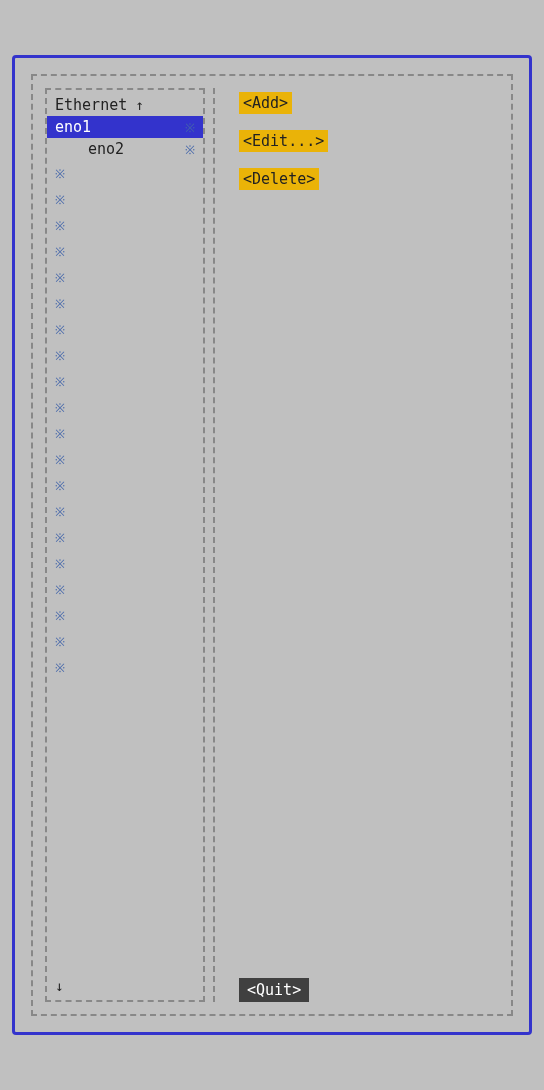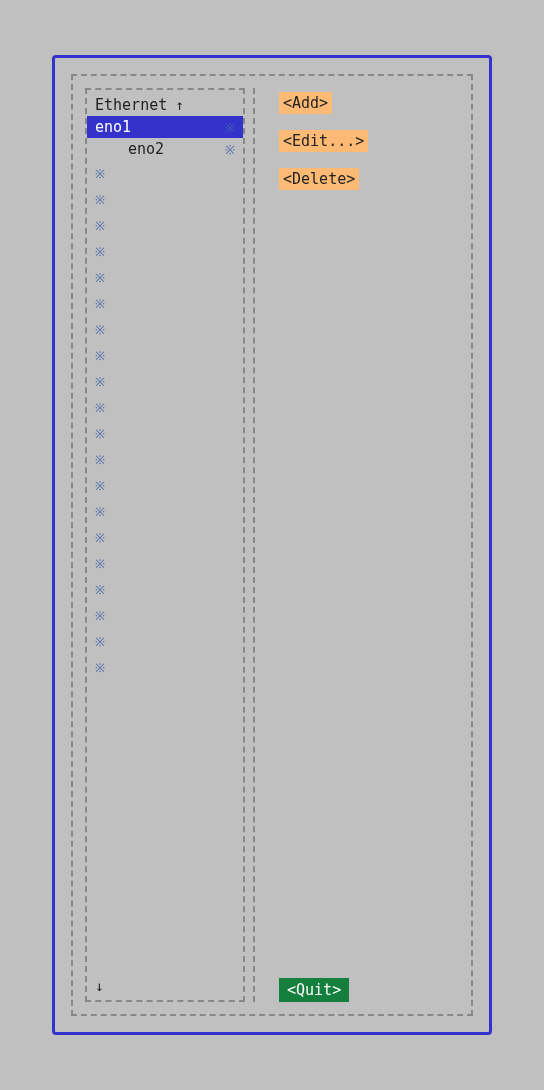--- a/index.html
+++ b/index.html
@@ -13,21 +13,21 @@
       height: 1090px;
       background: #c0c0c0;
       display: flex;
       align-items: center;
       justify-content: center;
       font-family: monospace;
       font-size: 15px;
     }
 
     .outer-container {
-      width: 440px;
+      width: 520px;
       height: 980px;
       background: #c0c0c0;
       border: 3px solid #3333cc;
       border-radius: 4px;
       padding: 16px;
       display: flex;
       align-items: flex-start;
       justify-content: center;
     }
 
@@ -117,31 +117,31 @@
       align-items: flex-start;
       justify-content: flex-start;
       padding-left: 16px;
       padding-top: 4px;
       gap: 16px;
       flex: 1;
     }
 
     .action-button {
       color: #222;
-      background: #fdba74;
+      background: #eab308;
       border: none;
       padding: 2px 4px;
       font-family: monospace;
       font-size: 15px;
       cursor: pointer;
     }
 
     .quit-button {
       color: white;
-      background: #15803d;
+      background: #404040;
       border: none;
       padding: 3px 8px;
       font-family: monospace;
       font-size: 15px;
       cursor: pointer;
       margin-top: auto;
     }
 
     .arrow-down {
       color: #222;

